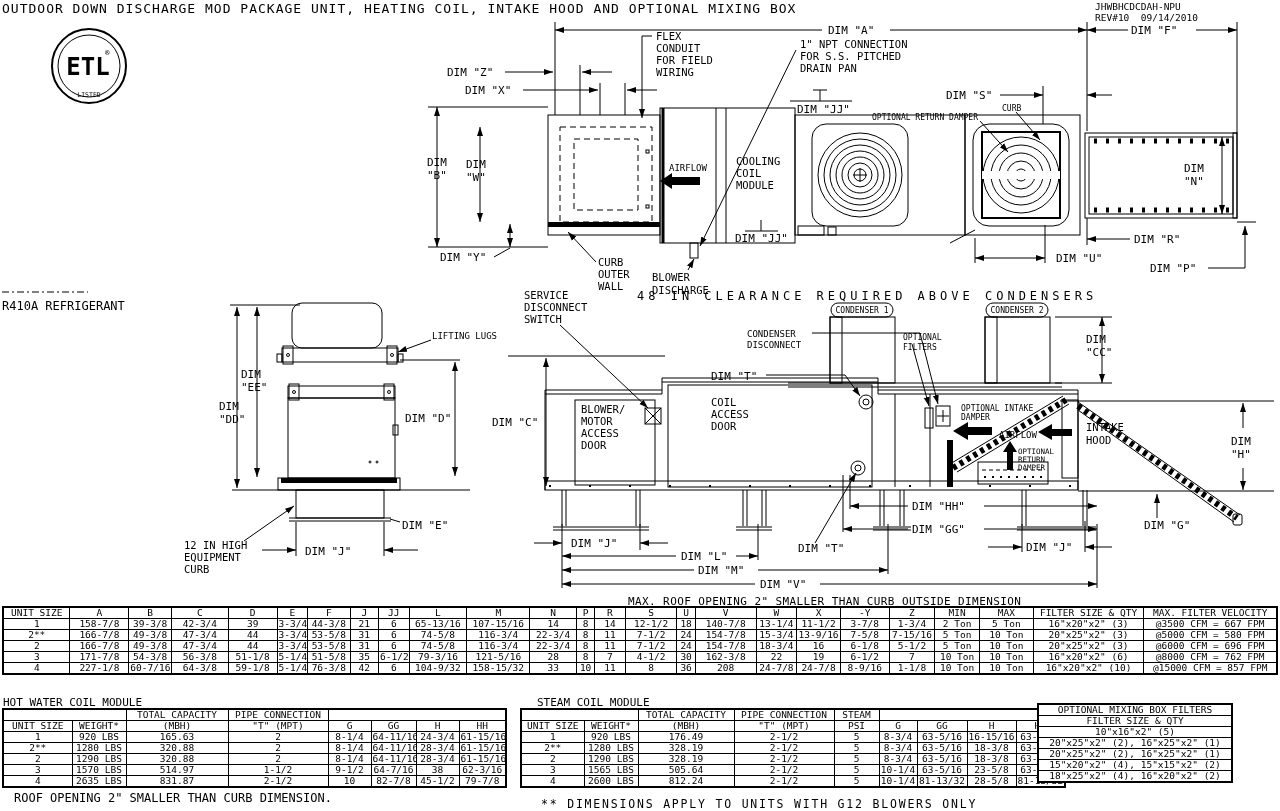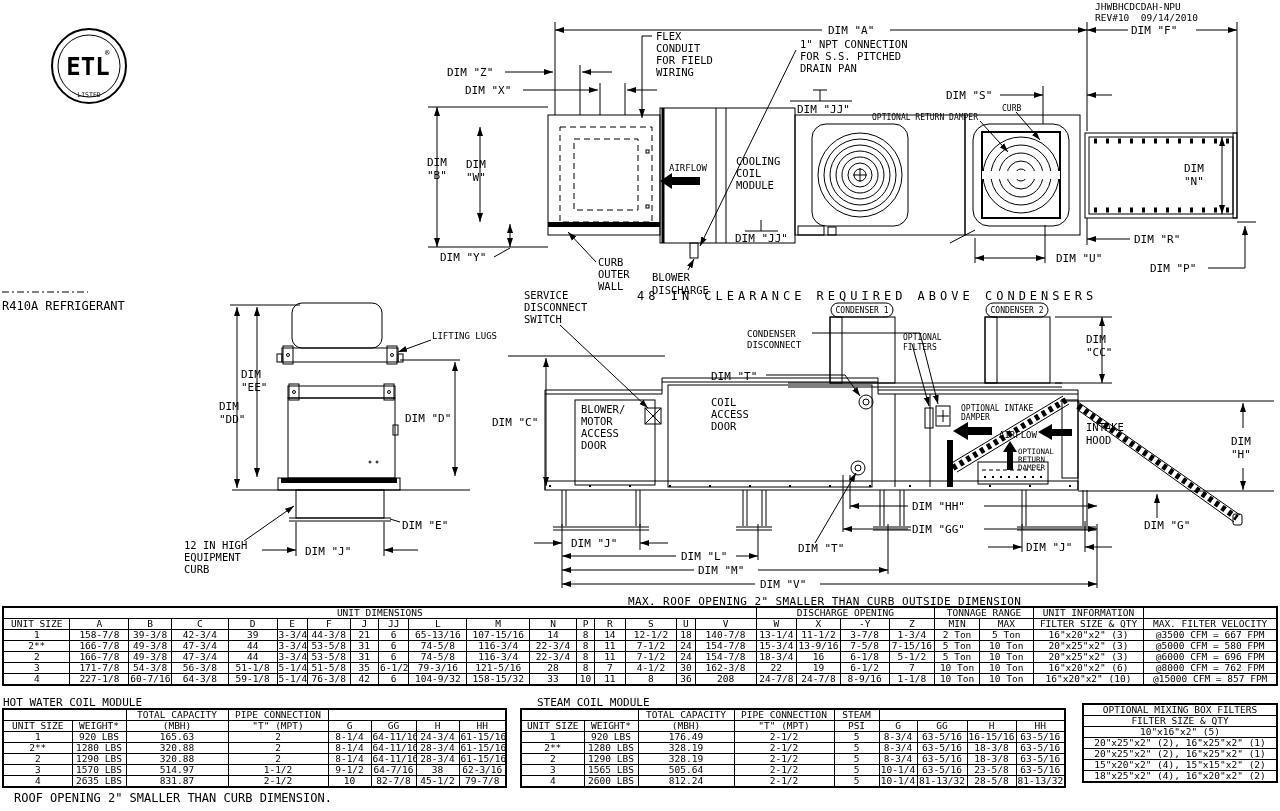--- a/index.html
+++ b/index.html
@@ -18,30 +18,32 @@
   table{position:absolute;border-collapse:collapse;table-layout:fixed;background:#fff;border:2px solid #000}
   th,td{border:1px solid #000;font-weight:normal;font-size:9.5px;height:10px;line-height:10px;
         padding:0 1px;text-align:center;white-space:nowrap;overflow:hidden;
         font-family:"DejaVu Sans Mono",monospace;color:#000}
 </style>
 </head>
 <body>
 
 <div class="page">
 
+  <div class="note" style="left:2px;top:1px;font-size:13px;letter-spacing:1px">OUTDOOR DOWN DISCHARGE MOD PACKAGE UNIT, HEATING COIL, INTAKE HOOD AND OPTIONAL MIXING BOX</div>
   <div class="note" style="left:1095px;top:1px;width:170px;font-size:9.5px">JHWBHCDCDAH-NPU</div>
   <div class="note" style="left:1095px;top:12px;width:170px;text-align:left;font-size:9.5px">REV#10  09/14/2010</div>
 
   <div class="note" style="left:2px;top:299px;font-size:12px">R410A REFRIGERANT</div>
   <div class="note" style="left:637px;top:289px;font-size:12px;letter-spacing:4px">48 IN CLEARANCE REQUIRED ABOVE CONDENSERS</div>
   <div class="note" style="left:628px;top:595px;font-size:11px;letter-spacing:0.4px">MAX. ROOF OPENING 2" SMALLER THAN CURB OUTSIDE DIMENSION</div>
   <div class="note" style="left:3px;top:696px;font-size:11px">HOT WATER COIL MODULE</div>
   <div class="note" style="left:537px;top:696px;font-size:11px">STEAM COIL MODULE</div>
   <div class="note" style="left:14px;top:791px;font-size:12px">ROOF OPENING 2" SMALLER THAN CURB DIMENSION.</div>
   <div class="note" style="left:556px;top:752px;font-size:11px;letter-spacing:1.8px">*ADD CONDENSING UNIT WEIGHT TO WEIGHT IN TABLE ABOVE</div>
+  <div class="note" style="left:541px;top:797px;font-size:11.5px;letter-spacing:1.8px">** DIMENSIONS APPLY TO UNITS WITH G12 BLOWERS ONLY</div>
 
   <svg class="draw" width="1280" height="811" viewBox="0 0 1280 811">
     <defs>
       <marker id="arw" orient="auto-start-reverse" markerWidth="10" markerHeight="8" refX="9" refY="4" markerUnits="userSpaceOnUse">
         <path d="M0,1L9,4L0,7Z" fill="#000"></path>
       </marker>
       <pattern id="hatchH" width="6" height="4" patternUnits="userSpaceOnUse">
         <line x1="0" y1="2" x2="6" y2="2" stroke="#000" stroke-width="1"></line>
       </pattern>
       <pattern id="barsV" width="9" height="6" patternUnits="userSpaceOnUse">
@@ -414,27 +416,20 @@
         <col style="width:43px">
         <col style="width:48px">
       <col style="width:45px">
         <col style="width:44px">
         <col style="width:53px">
         <col style="width:109px">
       <col style="width:131px">
     </colgroup>
   <thead>
         <tr>
-          <th colspan="17">UNIT DIMENSIONS</th>
-          <th colspan="4">DISCHARGE OPENING</th>
-          <th colspan="2">TONNAGE RANGE</th>
-          <th colspan="1">UNIT INFORMATION</th>
-          <th colspan="1"></th>
-        </tr>
-        <tr>
           <th>UNIT SIZE</th>
           <th>A</th>
           <th>B</th>
           <th>C</th>
           <th>D</th>
           <th>E</th>
           <th>F</th>
           <th>J</th>
           <th>JJ</th>
           <th>L</th>
@@ -761,21 +756,21 @@
           <td>2-1/2</td>
           <td>5</td>
           <td>10-1/4</td>
           <td>81-13/32</td>
           <td>28-5/8</td>
           <td>81-13/32</td>
         </tr>
       </tbody>
     </table>
 
-  <table style="left:1082px;top:703px;width:196px">
+  <table style="left:1037px;top:703px;width:196px">
     <colgroup>
         <col style="width:192px">
       </colgroup>
   <thead>
         <tr>
           <th>OPTIONAL MIXING BOX FILTERS</th>
         </tr>
         <tr>
           <th>FILTER SIZE &amp; QTY</th>
         </tr>

